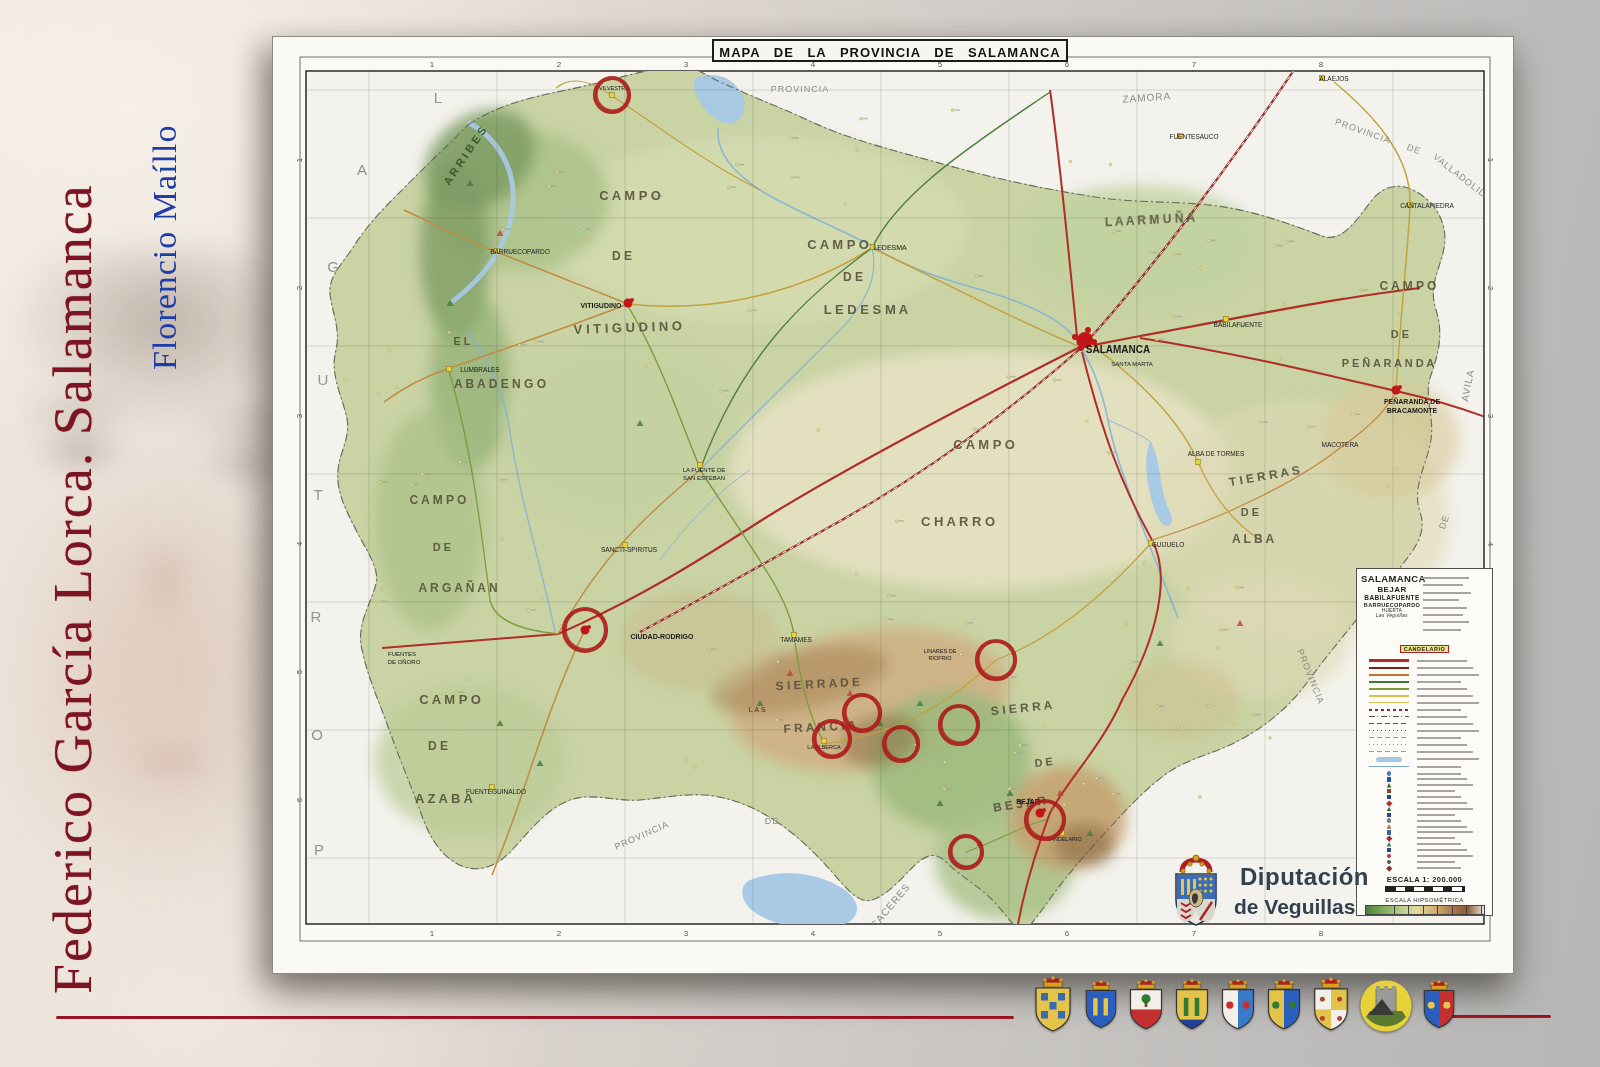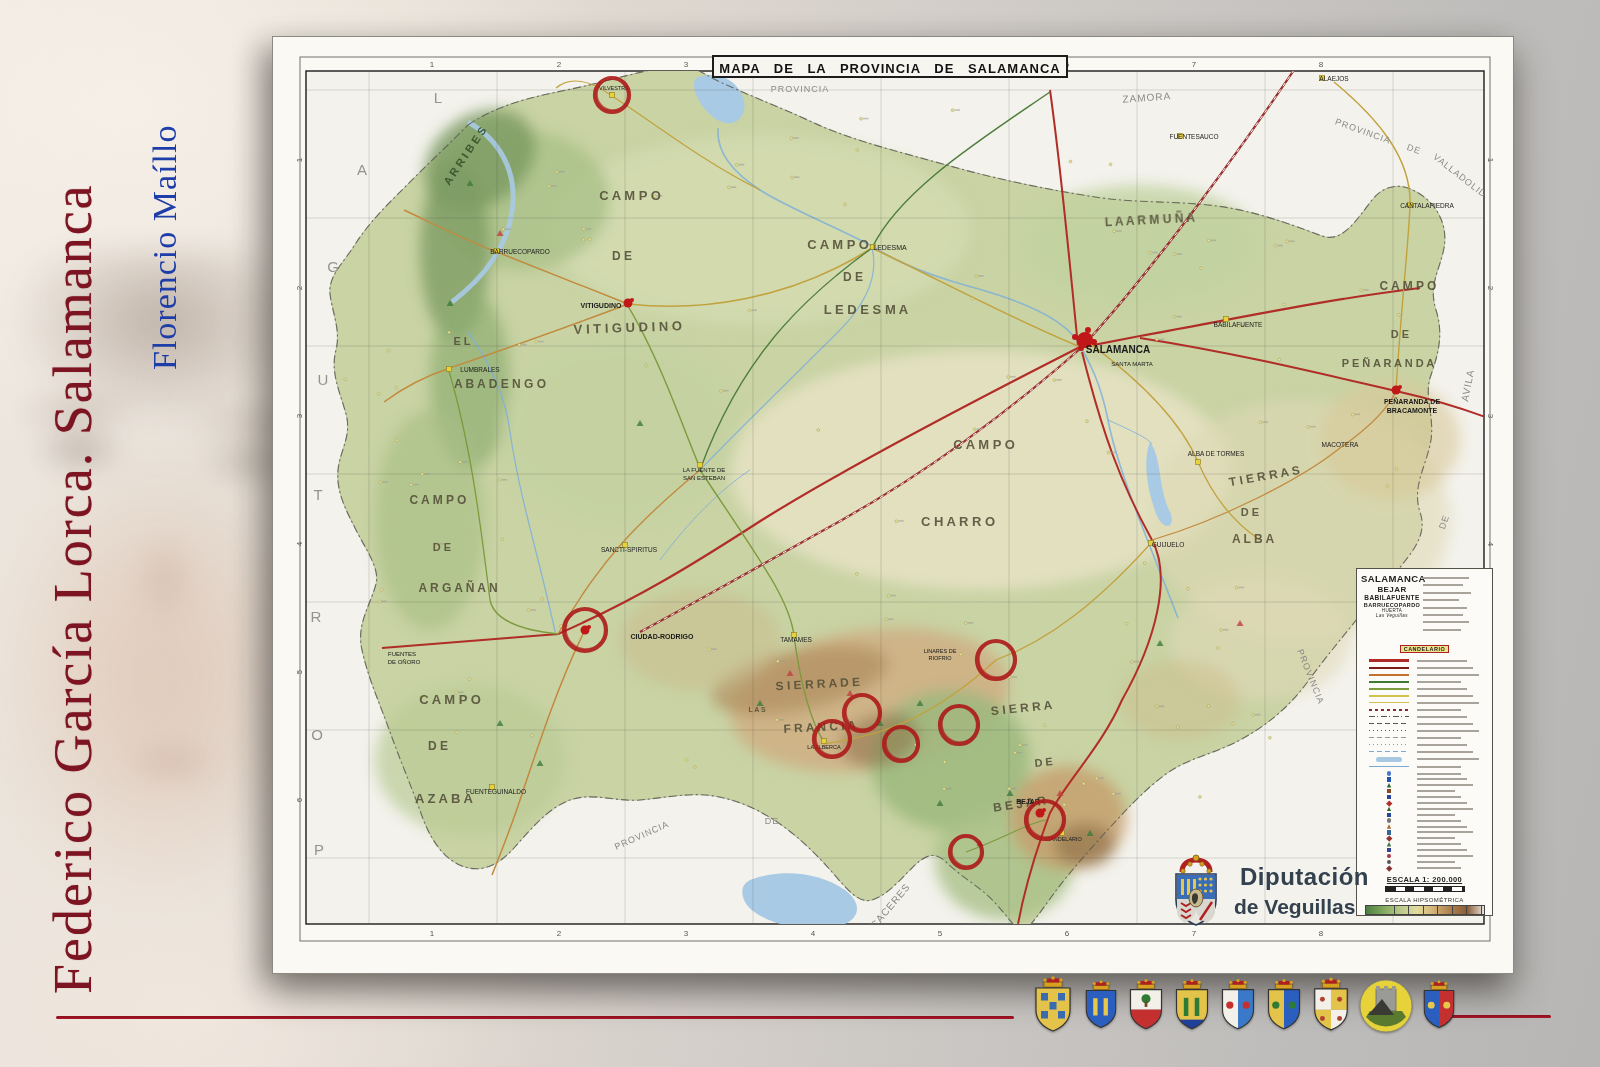--- a/index.html
+++ b/index.html
@@ -24,35 +24,35 @@
     font-family:"Liberation Serif",serif;}
   #v-red{left:42px;top:994px;font-size:54px;letter-spacing:2px;color:#7d1422;font-weight:500;
     text-shadow:0 0 1px rgba(125,20,34,.5);}
   #v-blue{left:146px;top:370px;font-size:34px;letter-spacing:1px;color:#1d3da8;font-weight:500;}
   #panel{position:absolute;left:272px;top:36px;width:1240px;height:936px;background:#faf9f4;
     border:1px solid #8a8a82;box-shadow:0 18px 34px rgba(40,36,32,.45), -14px 10px 26px rgba(40,36,32,.28);z-index:1;}
   #map-svg{position:absolute;left:0;top:0;z-index:2;pointer-events:none;}
   .overlay{z-index:3;}
   #map-title{position:absolute;left:712px;top:39px;width:356px;height:23px;background:#f6f5f0;
     border:2px solid #1c1c1c;text-align:center;line-height:23px;font-size:13px;font-weight:bold;
-    letter-spacing:1px;word-spacing:9px;color:#111;box-sizing:border-box;margin-top:16px;}
+    letter-spacing:1px;word-spacing:9px;color:#111;box-sizing:border-box;}
   #legend{position:absolute;left:1356px;top:568px;width:137px;height:348px;background:#fcfbf7;
     border:1px solid #55524a;box-sizing:border-box;padding:5px 4px 2px 4px;overflow:hidden;}
   .lex{text-align:center;color:#222;line-height:1.15;}
   .lrow{display:flex;align-items:center;height:7px;}
   .lrow .sw{width:56px;display:flex;justify-content:center;align-items:center;flex:none;}
   .lrow .bar{height:2px;background:#a8a49c;flex:none;}
   .lbox{display:inline-block;border:1px solid #a22;background:#f0e48a;color:#222;
     padding:0 3px;font-size:5.5px;font-weight:bold;letter-spacing:.5px;}
   .lhead{display:flex;}
   .lhead .examples{width:62px;flex:none;}
   .lhead .bars{flex:1;padding-top:3px;}
   .lhead .bars div{height:2px;background:#a8a49c;margin-bottom:5.4px;}
   #scaleblock{text-align:center;margin-top:4px;}
-  #scale-label{font-size:7.5px;font-weight:bold;color:#222;letter-spacing:.4px;text-decoration:underline;}
+  #scale-label{font-size:7.5px;font-weight:bold;color:#222;letter-spacing:.4px;}
   #scalebar{margin:2px auto 0;width:78px;height:4px;border:1px solid #222;
     background:repeating-linear-gradient(90deg,#222 0 9.5px,#fff 9.5px 19px);}
   #hypsoblock{text-align:center;margin-top:5px;}
   #hypso-label{font-size:6px;color:#333;letter-spacing:.4px;}
   #hypsobar{margin:2px auto 0;width:118px;height:8px;border:1px solid #444;position:relative;
     background:linear-gradient(90deg,#4d7f44,#7fa85c,#b7c888,#e3dca0,#d3b276,#ad7f4e,#8a5c36,#e8e4da);}
   #hypsobar:after{content:"";position:absolute;inset:0;
     background:repeating-linear-gradient(90deg,transparent 0 13.5px,#444 13.5px 14.5px);}
   #logo{position:absolute;left:1164px;top:848px;width:340px;height:86px;display:flex;align-items:center;}
   #logo-text{margin-left:12px;color:#33404e;}

